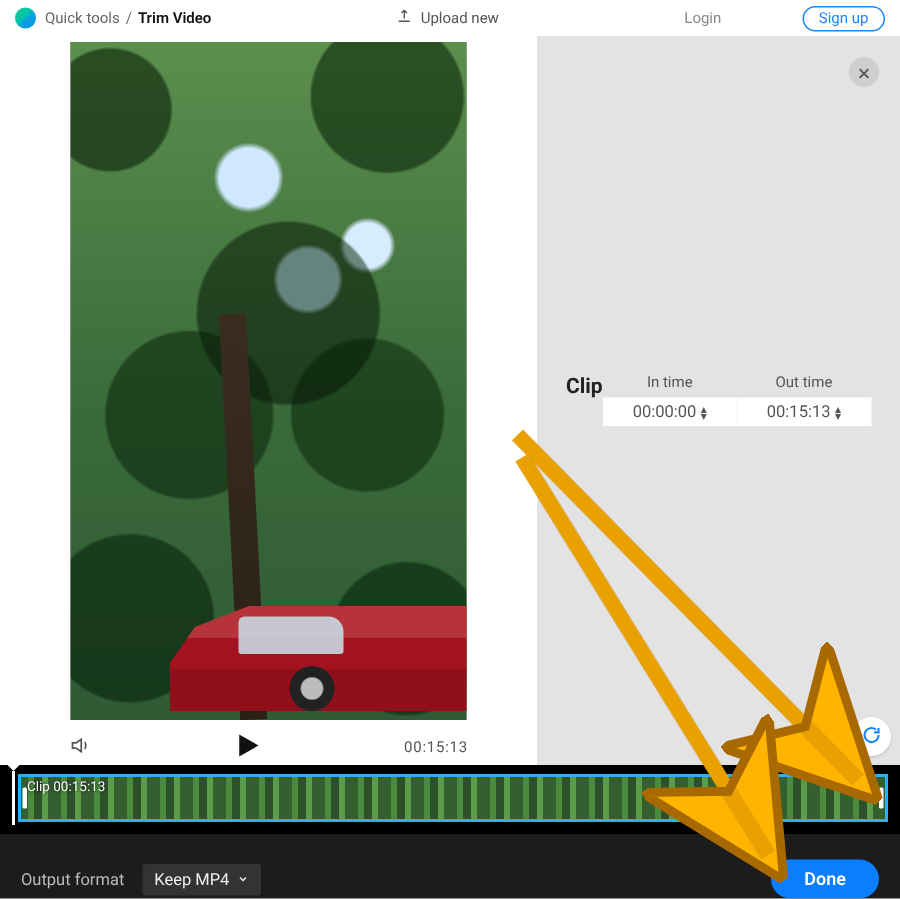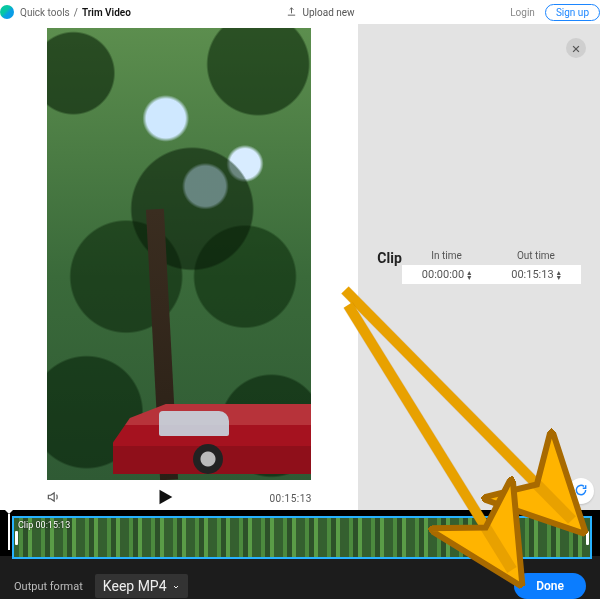--- a/index.html
+++ b/index.html
@@ -12,21 +12,21 @@
     overflow: hidden;
     color: #222;
   }
   * { box-sizing: border-box; }
 
   
   .header {
     display: flex;
     align-items: center;
     height: 24px;
-    padding: 0 0;
+    padding: 0 10px;
     font-size: 10px;
     color: #666;
   }
   .header .logo {
     width: 14px; height: 14px;
     border-radius: 50%;
     background: linear-gradient(135deg, #07c7a3 40%, #0a9de6 60%);
     margin-right: 6px;
     flex: 0 0 auto;
   }
@@ -43,20 +43,21 @@
   .header .upload svg { width: 11px; height: 11px; }
   .header .right { display: flex; align-items: center; gap: 10px; }
   .header .login { color: #888; cursor: pointer; }
   .header .signup {
     border: 1px solid #1c86ff;
     color: #1c86ff;
     padding: 2px 10px;
     border-radius: 10px;
     font-size: 10px;
     cursor: pointer;
+    margin-left: 44px;
   }
 
   
   .main {
     display: flex;
     height: 486px;
   }
   .player {
     width: 358px;
     padding: 4px 10px 0 10px;
@@ -213,21 +214,21 @@
   }
   .playhead::before {
     content:"";
     position:absolute;
     top:-5px; left:-4px;
     border:5px solid transparent;
     border-top-color:#fff;
   }
   .clip-strip {
     margin-left: 4px;
-    height: 43px;
+    height: 32px;
     border: 2px solid #27b2ff;
     position: relative;
     background:
       repeating-linear-gradient(90deg,
         #34602f 0 5px, #4c8a3e 5px 9px, #2d5129 9px 14px,
         #5a9c47 14px 18px, #355f2f 18px 22px);
     display: flex;
     align-items: flex-start;
   }
   .clip-strip::before, .clip-strip::after {
@@ -255,21 +256,21 @@
     align-items: center;
     padding: 0 14px;
     font-size: 11px;
     color: #bbb;
     gap: 12px;
   }
   .footer .select {
     background: #333;
     color: #eee;
     padding: 4px 8px;
-    font-size: 14px;
+    font-size: 11px;
     display: flex;
     align-items: center;
     gap: 5px;
     cursor: pointer;
     border-radius: 2px;
   }
   .footer .select svg { width: 8px; height: 8px; }
   .footer .spacer { flex: 1; }
   .footer .done {
     background: #0b7dff;

